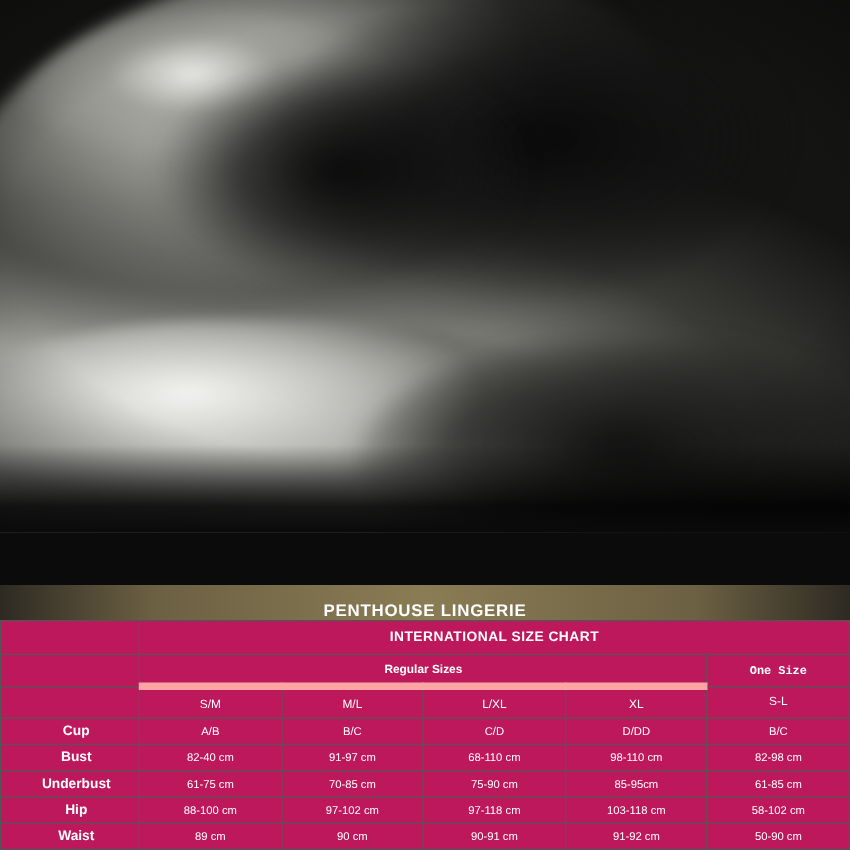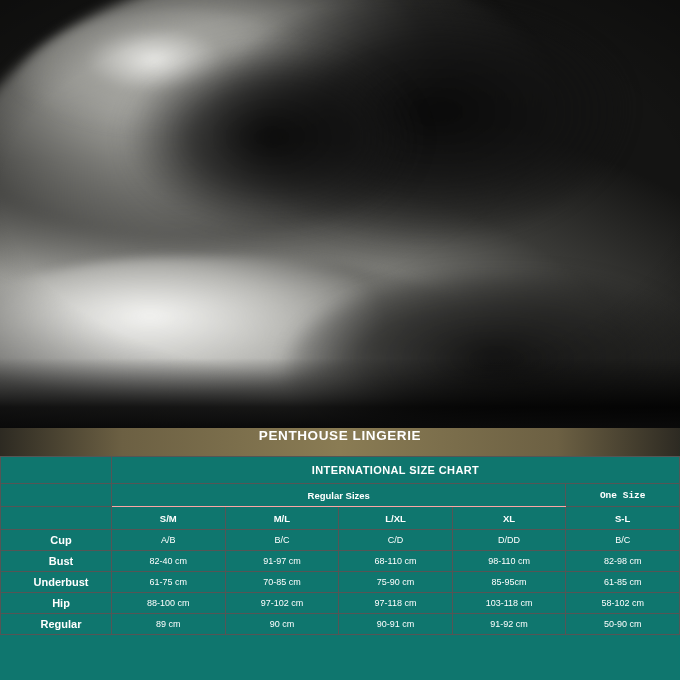--- a/index.html
+++ b/index.html
@@ -111,34 +111,35 @@
     background: linear-gradient(180deg, rgba(0,0,0,0) 0%, rgba(0,0,0,0.85) 70%, #0a0a0a 100%);
   }
 
   
   .brand-bar {
     position: relative;
     width: 680px;
     height: 28px;
     background: linear-gradient(90deg, #2d2a22 0%, #6c6043 18%, #8a7c54 50%, #6c6043 82%, #2d2a22 100%);
     display: flex;
-    align-items: flex-start;
+    align-items: flex-end;
     justify-content: center;
+    margin-top: 42px;
   }
   .brand-bar .title {
     font-size: 13.5px;
     font-weight: bold;
     letter-spacing: 0.6px;
     color: #ffffff;
   }
 
   
   .chart-wrap {
     flex: 1;
-    background: #0f766e;
+    background: #be185d;
     padding: 0;
   }
   table.size-chart {
     width: 680px;
     border-collapse: collapse;
     table-layout: fixed;
     color: #ffffff;
     font-size: 9px;
   }
   table.size-chart td {
@@ -158,21 +159,21 @@
     letter-spacing: 0.4px;
     height: 26px !important;
   }
   .group-head {
     font-size: 9.5px;
     font-weight: bold;
     height: 22px !important;
   }
   .col-head {
     font-size: 9.5px;
-    font-weight: bold;
+    font-weight: normal;
     height: 22px !important;
   }
   .row-label {
     text-align: left;
     padding-left: 10px !important;
     font-size: 11px;
     font-weight: bold;
   }
   .cell {
     font-size: 9px;
@@ -201,21 +202,21 @@
 
   <div class="chart-wrap">
     <table class="size-chart">
       <tbody>
         <tr>
           <td class="nobord" style="width:110px;"></td>
           <td class="intl-title nobord" colspan="5">INTERNATIONAL SIZE CHART</td>
         </tr>
         <tr>
           <td class="nobord" style="width:110px;"></td>
-          <td class="group-head no-left no-right" colspan="4" style="border-bottom:1px solid #fca5a5;border-top:1px solid #555;margin-top:20px;">Regular Sizes</td>
+          <td class="group-head no-left no-right" colspan="4" style="border-bottom:6px solid #fca5a5;border-top:1px solid #555;margin-top:20px;">Regular Sizes</td>
           <td class="group-head" style="border-top:1px solid #555;font-family:Liberation Mono, monospace;">One Size</td>
         </tr>
         <tr>
           <td class="nobord" style="width:110px;"></td>
           <td class="col-head">S/M</td>
           <td class="col-head">M/L</td>
           <td class="col-head">L/XL</td>
           <td class="col-head">XL</td>
           <td class="col-head">S-L</td>
         </tr>
@@ -246,21 +247,21 @@
         </tr>
         <tr>
           <td class="row-label nobord">Hip</td>
           <td class="cell">88-100 cm</td>
           <td class="cell">97-102 cm</td>
           <td class="cell">97-118 cm</td>
           <td class="cell">103-118 cm</td>
           <td class="cell">58-102 cm</td>
         </tr>
         <tr>
-          <td class="row-label nobord">Regular</td>
+          <td class="row-label nobord">Waist</td>
           <td class="cell">89 cm</td>
           <td class="cell">90 cm</td>
           <td class="cell">90-91 cm</td>
           <td class="cell">91-92 cm</td>
           <td class="cell">50-90 cm</td>
         </tr>
       </tbody>
     </table>
   </div>
 

